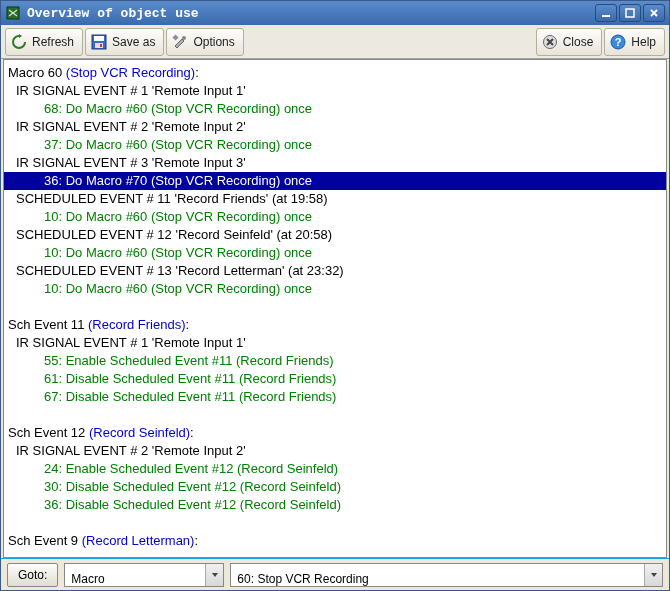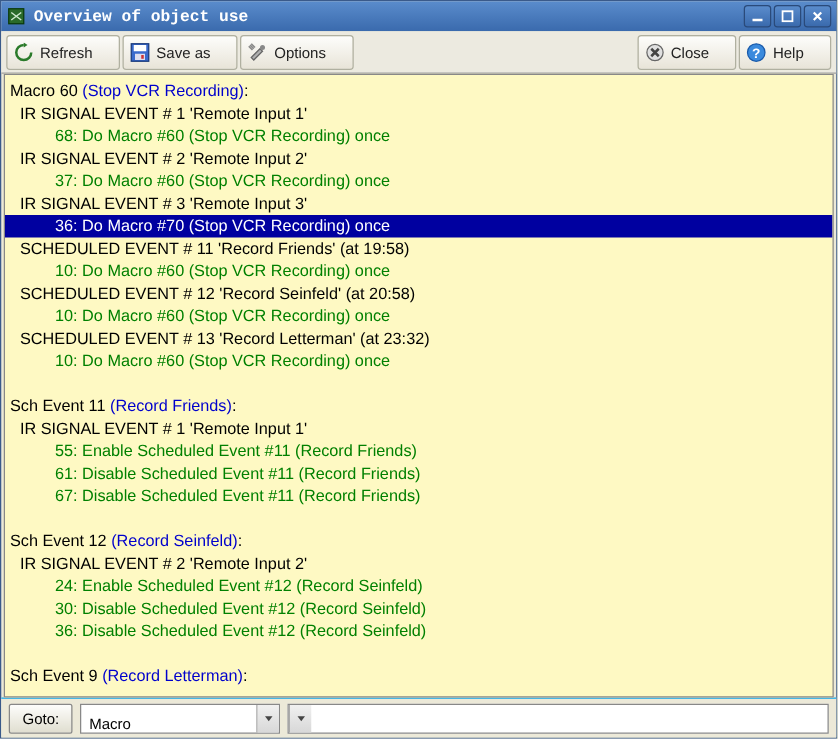--- a/index.html
+++ b/index.html
@@ -4,24 +4,24 @@
 <style>
   * { box-sizing: border-box; margin: 0; padding: 0; }
   body { font-family: "Segoe UI", Tahoma, Arial, sans-serif; font-size: 12px; background: #fff; }
   .window { width: 670px; height: 591px; border: 1px solid #3a5a8a; display: flex; flex-direction: column; background: #ece9d8; }
   .titlebar { height: 24px; background: linear-gradient(to bottom, #5a8ccc, #3a6aad); display: flex; align-items: center; padding: 0 4px; color: #fff; font-weight: bold; }
   .titlebar .sysicon { width: 16px; height: 16px; margin-right: 6px; display: flex; align-items: center; justify-content: center; }
   .titlebar .title { flex: 1; font-size: 13px; font-family: Liberation Mono, monospace; }
   .titlebar .winbtns { display: flex; gap: 2px; }
   .winbtn { width: 22px; height: 18px; background: linear-gradient(to bottom,#5a8ccc,#3a6aad); border: 1px solid #2a4a7a; border-radius: 3px; display: flex; align-items: center; justify-content: center; color: #fff; font-size: 11px; cursor: pointer; }
   .toolbar { height: 34px; background: #eceae0; border-bottom: 1px solid #a0a0a0; display: flex; align-items: center; padding: 2px 4px; gap: 2px; }
-  .toolbtn { height: 28px; padding: 0 21px 0 4px; display: flex; align-items: center; gap: 4px; border: 1px solid #b0b0a0; border-radius: 3px; background: linear-gradient(to bottom,#fdfdfb,#e8e4d8); cursor: pointer; font-size: 12px; color: #222; }
+  .toolbtn { height: 28px; padding: 0 8px 0 4px; display: flex; align-items: center; gap: 4px; border: 1px solid #b0b0a0; border-radius: 3px; background: linear-gradient(to bottom,#fdfdfb,#e8e4d8); cursor: pointer; font-size: 12px; color: #222; }
   .toolbar .spacer { flex: 1; }
   .ticon { width: 18px; height: 18px; display: flex; align-items: center; justify-content: center; }
-  .content { flex: 1; background: #fef9c3; border: 1px solid #888; margin: 0 2px; overflow-y: auto; overflow-x: hidden; position: relative; }
+  .content { flex: 1; background: #ffffff; border: 1px solid #888; margin: 0 2px; overflow-y: auto; overflow-x: hidden; position: relative; }
   .tree { padding: 4px 0 4px 0; font-family: Arial, sans-serif; font-size: 13px; line-height: 18px; }
   .row { white-space: nowrap; padding: 0 4px; cursor: default; }
   .row.selected { background: #0000a0; color: #fff; }
   .row.selected .green, .row.selected .blue, .row.selected .black { color: #fff !important; }
   .black { color: #000; }
   .blue { color: #0000cc; }
   .green { color: #008000; }
   .pad1 { padding-left: 12px; }
   .pad2 { padding-left: 40px; }
   .bottombar { height: 32px; background: #ece9d8; border-top: 1px solid #0ea5e9; display: flex; align-items: center; padding: 3px 6px; gap: 6px; }
@@ -156,20 +156,21 @@
     <button class="btn">Goto:</button>
     <div class="combo combo1">
       <span class="val">Macro</span>
       <span class="drop">
           <svg width="8" height="8">
             <path d="M1 2 L4 6 L7 2 Z" fill="#444"></path>
           </svg>
         </span>
     </div>
     <div class="combo combo2">
+      <span class="val">60: Stop VCR Recording</span>
       <span class="drop">
           <svg width="8" height="8">
             <path d="M1 2 L4 6 L7 2 Z" fill="#444"></path>
           </svg>
         </span>
     </div>
   </div>
 
 </div>
 

